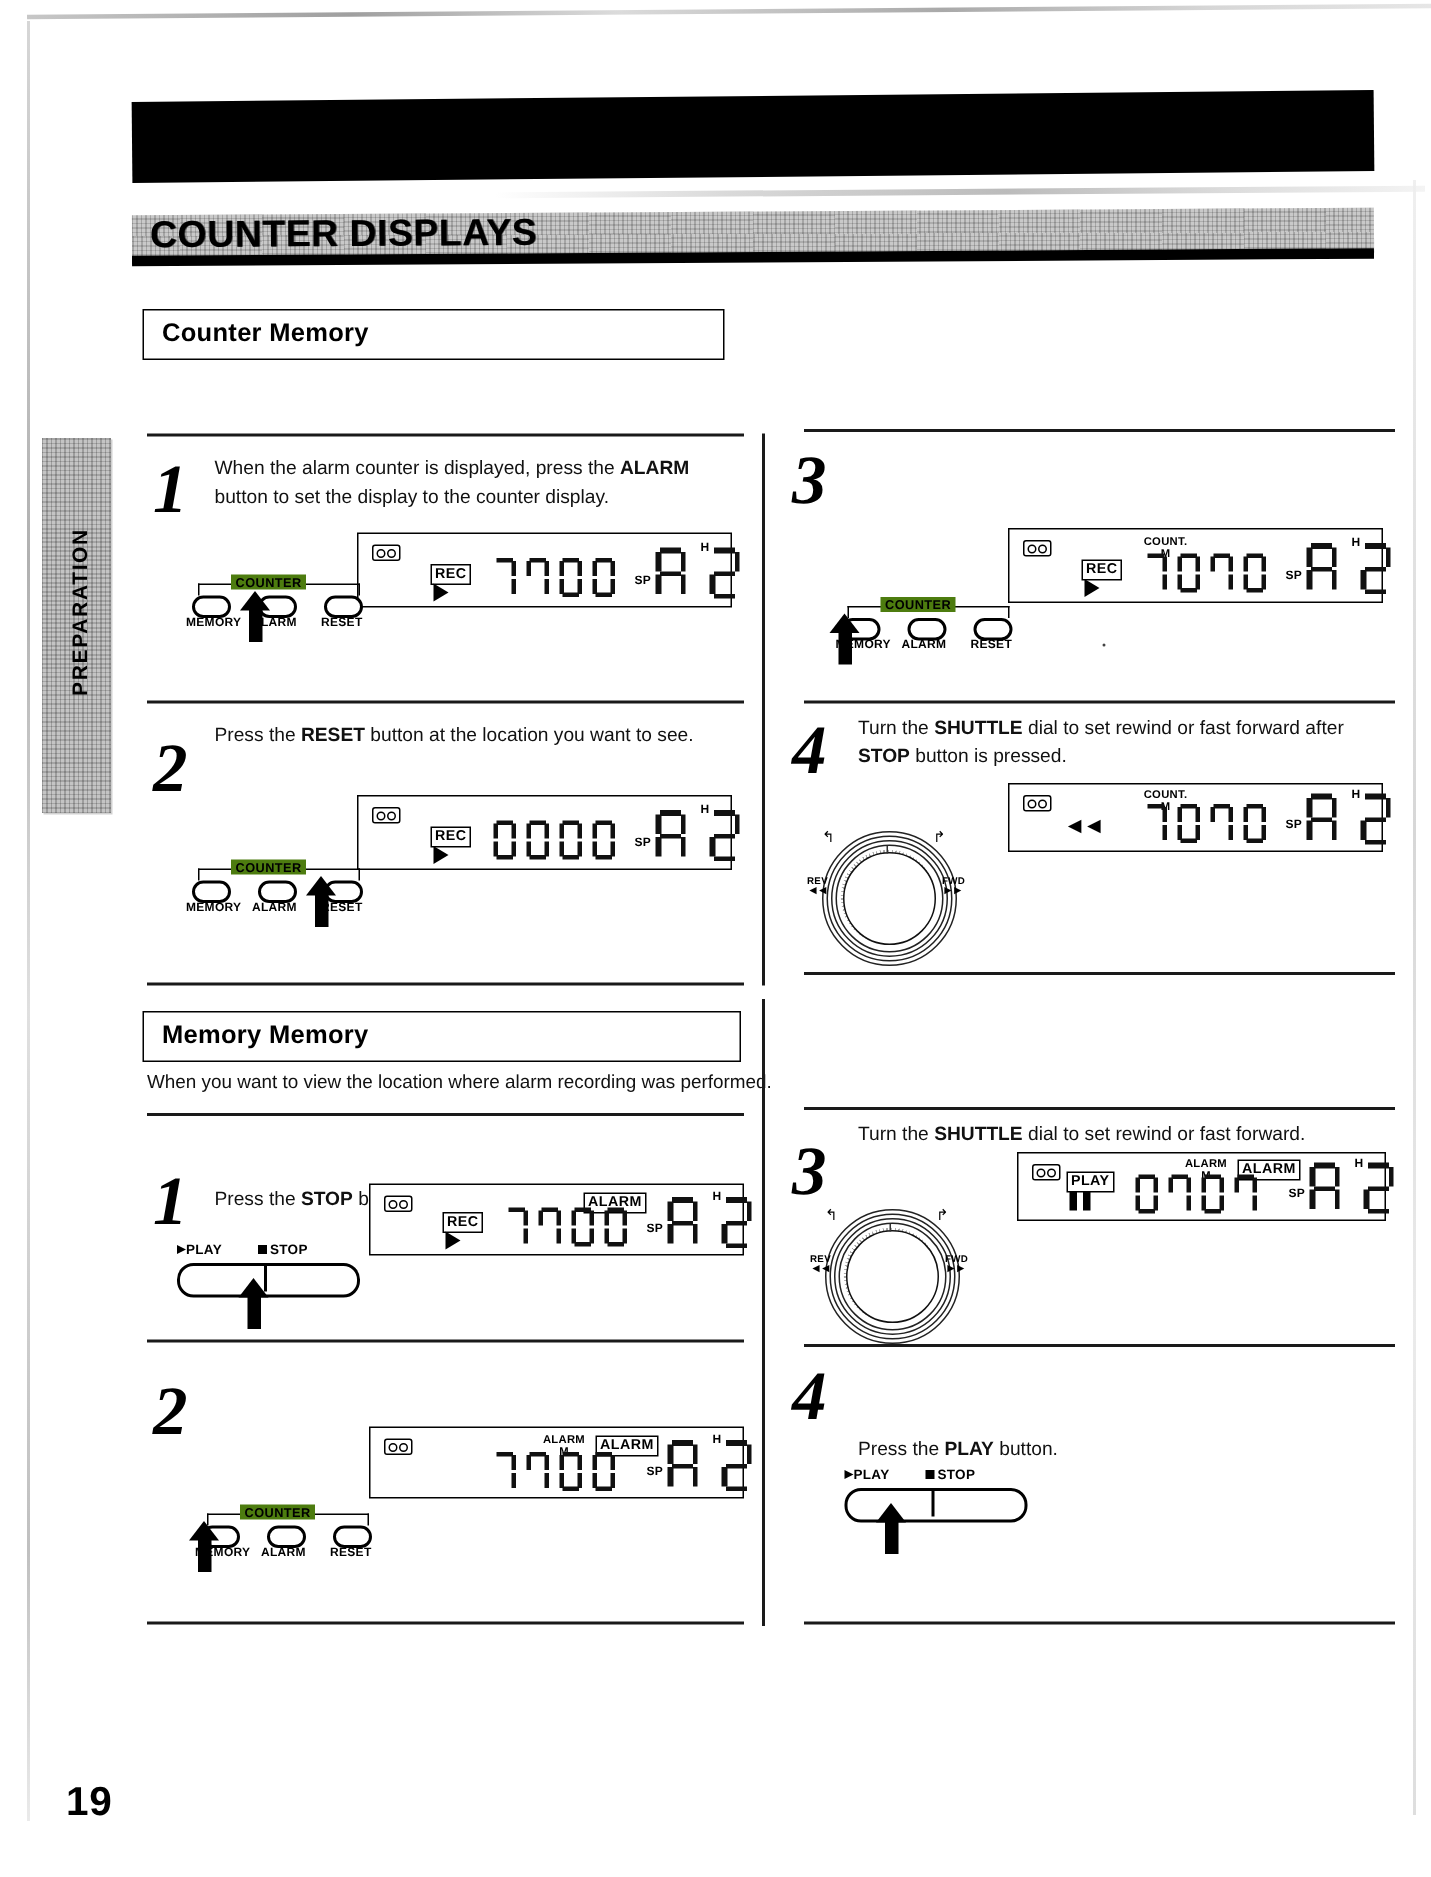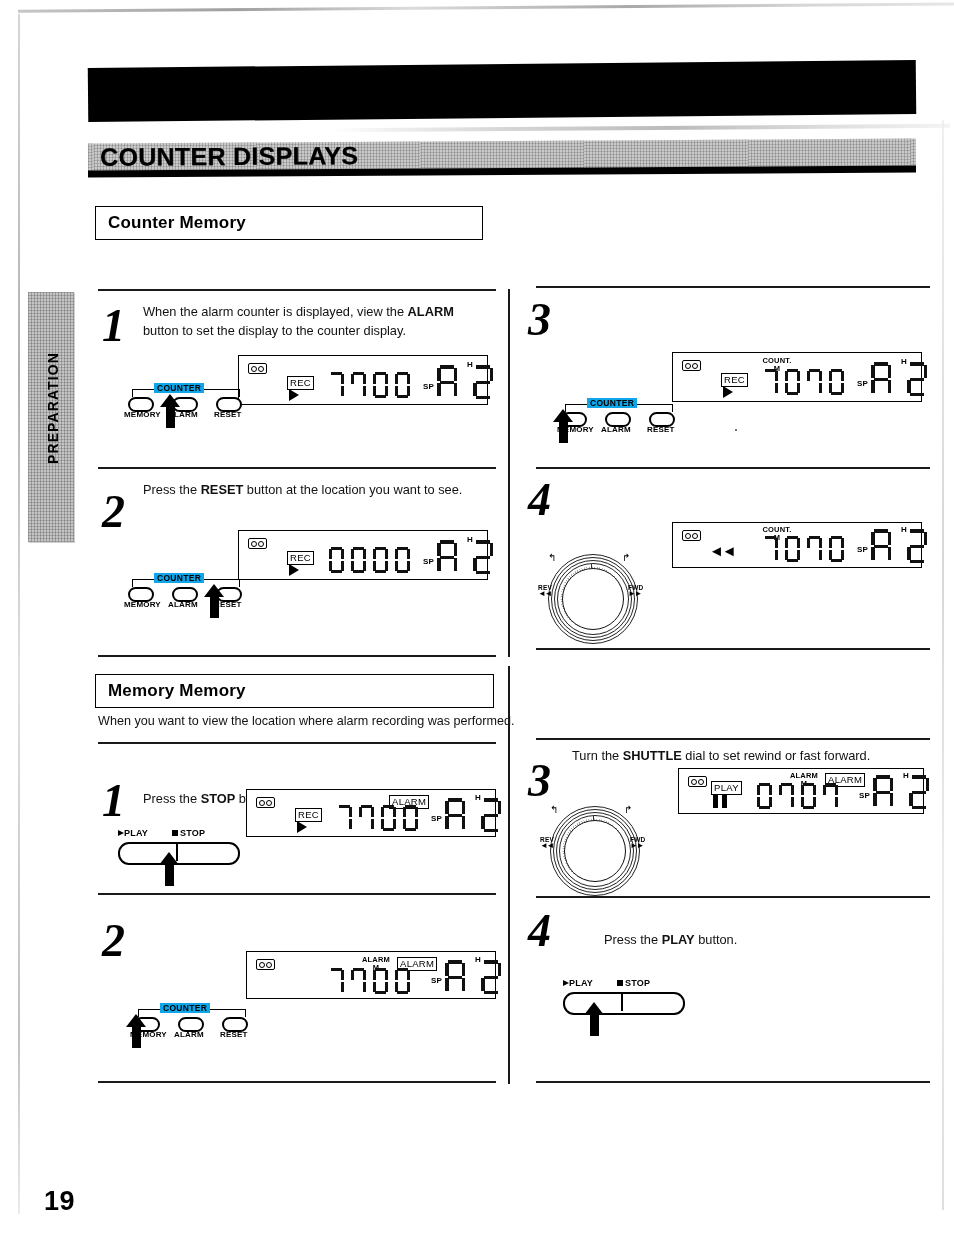--- a/index.html
+++ b/index.html
@@ -75,21 +75,21 @@
 
   
   .vfd{position:absolute;border:1.7px solid #000;background:#fff;}
   .vfd .cass{position:absolute;left:9px;top:7px;width:17px;height:9px;
     border:1.4px solid #000;border-radius:2px;background:#fff;}
   .vfd .cass:before,.vfd .cass:after{content:"";position:absolute;top:2px;width:4px;height:4px;
     border:1.2px solid #000;border-radius:50%;}
   .vfd .cass:before{left:2px;} .vfd .cass:after{right:2px;}
 
   .badge{position:absolute;border:1.5px solid #000;
-    font-size:9.5px;font-weight:normal;letter-spacing:.3px;
+    font-size:9.5px;font-weight:bold;letter-spacing:.3px;
     padding:0px 2px;line-height:12px;background:#fff;}
 
   .mode-lbl{position:absolute;text-align:center;font-size:7.5px;font-weight:bold;
     line-height:8px;letter-spacing:.2px;}
 
   .play-tri{position:absolute;width:0;height:0;
     border-left:10px solid #000;border-top:6px solid transparent;border-bottom:6px solid transparent;}
   .rew-icon{position:absolute;font-size:15px;line-height:12px;letter-spacing:-2px;font-weight:bold;}
   .pause-icon{position:absolute;}
   .pause-icon i{display:inline-block;width:5px;height:13px;background:#000;margin-right:4px;}
@@ -114,21 +114,21 @@
   .bigseg .d .c{right:0;top:18px;width:3.5px;height:13px;}
   .bigseg .d .dd{left:3px;bottom:0;width:14px;height:3.5px;}
   .bigseg .d .e{left:0;top:18px;width:3.5px;height:13px;}
   .bigseg .d .f{left:0;top:3px;width:3.5px;height:13px;}
   .bigseg .d .g{left:3px;top:15.5px;width:14px;height:3.5px;}
 
   
   .btngroup{position:absolute;width:120px;height:46px;}
   .btngroup .bracket{position:absolute;left:6px;top:8px;width:106px;height:7px;
     border:1.4px solid #000;border-bottom:none;}
-  .btngroup .grp-lbl{position:absolute;left:28px;top:2px;background:#0ea5e9;padding:0 3px;
+  .btngroup .grp-lbl{position:absolute;left:28px;top:2px;background:#4d7c0f;padding:0 3px;
     font-size:8.5px;font-weight:bold;letter-spacing:.3px;}
   .btngroup .btn{position:absolute;top:16px;width:22px;height:11px;
     border:2px solid #000;border-radius:8px;background:#fff;}
   .btngroup .btn.b1{left:2px;} .btngroup .btn.b2{left:46px;} .btngroup .btn.b3{left:90px;}
   .btngroup .blabel{position:absolute;top:29px;font-size:8px;font-weight:bold;letter-spacing:.2px;}
   .btngroup .blabel.l1{left:-2px;} .btngroup .blabel.l2{left:42px;} .btngroup .blabel.l3{left:88px;}
 
   
   .rocker{position:absolute;width:120px;height:44px;}
   .rocker .bar{position:absolute;left:0;top:14px;width:118px;height:19px;
@@ -196,21 +196,21 @@
 
   <div class="hrule" style="left:98px;top:289px;width:398px;"></div>
   <div class="hrule" style="left:536px;top:286px;width:394px;"></div>
   <div class="vrule" style="left:508px;top:289px;height:368px;"></div>
   <div class="hrule" style="left:98px;top:467px;width:398px;"></div>
   <div class="hrule" style="left:536px;top:467px;width:394px;"></div>
   <div class="hrule" style="left:98px;top:655px;width:398px;"></div>
   <div class="hrule" style="left:536px;top:648px;width:394px;"></div>
 
   <div class="step-num" style="left:102px;top:303px;">1</div>
-  <div class="step-text" style="left:143px;top:303px;width:330px;"><span>When the alarm counter is displayed, view the </span><b>ALARM</b><span> button to set the display to the counter display.</span></div>
+  <div class="step-text" style="left:143px;top:303px;width:330px;"><span>When the alarm counter is displayed, press the </span><b>ALARM</b><span> button to set the display to the counter display.</span></div>
 
   <div class="vfd" style="left:238px;top:355px;width:248px;height:48px;">
     <div class="cass"></div>
     <div class="badge" style="left:48px;top:20px;">REC</div>
     <div class="play-tri" style="left:50px;top:33px;"></div>
     <div class="seg" style="left:90px;top:16px;">
       <div class="d">
           <span class="a"></span>
           <span class="b"></span>
           <span class="c"></span>
@@ -420,20 +420,21 @@
     <div class="blabel l2">ALARM</div>
     <div class="blabel l3">RESET</div>
   </div>
   <div class="uparrow" style="left:553px;top:409px;">
     <div class="head"></div>
       <div class="shaft"></div>
   </div>
   <div class="dot" style="left:735px;top:429px;"></div>
 
   <div class="step-num" style="left:528px;top:477px;">4</div>
+  <div class="step-text" style="left:572px;top:476px;width:340px;"><span>Turn the </span><b>SHUTTLE</b><span> dial to set rewind or fast forward after </span><b>STOP</b><span> button is pressed.</span></div>
 
   <div class="vfd" style="left:672px;top:522px;width:248px;height:44px;">
     <div class="cass"></div>
     <div class="mode-lbl" style="left:78px;top:3px;width:52px;">
       <span>COUNT.</span><br><span>M</span>
     </div>
     <div class="rew-icon" style="left:36px;top:22px;">◄◄</div>
     <div class="seg" style="left:90px;top:13px;">
       <div class="d">
           <span class="a"></span>
@@ -724,21 +725,21 @@
     <div class="hub"></div>
     <div class="tick"></div>
     <div class="arcarrow" style="left:2px;top:4px;">↰</div>
     <div class="arcarrow" style="left:76px;top:4px;">↱</div>
     <div class="sl" style="left:-8px;top:36px;"><span>REV</span><span class="ar">◄◄</span></div>
     <div class="sl" style="left:82px;top:36px;"><span>FWD</span><span class="ar">►►</span></div>
   </div>
 
 
   <div class="step-num" style="left:528px;top:908px;">4</div>
-  <div class="step-text" style="left:572px;top:931px;width:340px;margin-left:32px;"><span>Press the </span><b>PLAY</b><span> button.</span></div>
+  <div class="step-text" style="left:572px;top:957px;width:340px;"><span>Press the </span><b>PLAY</b><span> button.</span></div>
 
   <div class="rocker" style="left:563px;top:978px;">
     <div class="bar"></div>
     <div class="divider"></div>
     <div class="rl pl"><span class="tri"></span><span>PLAY</span></div>
     <div class="rl st"><span class="sq"></span><span>STOP</span></div>
   </div>
   <div class="uparrow" style="left:584px;top:1002px;">
     <div class="head"></div>
       <div class="shaft"></div>

